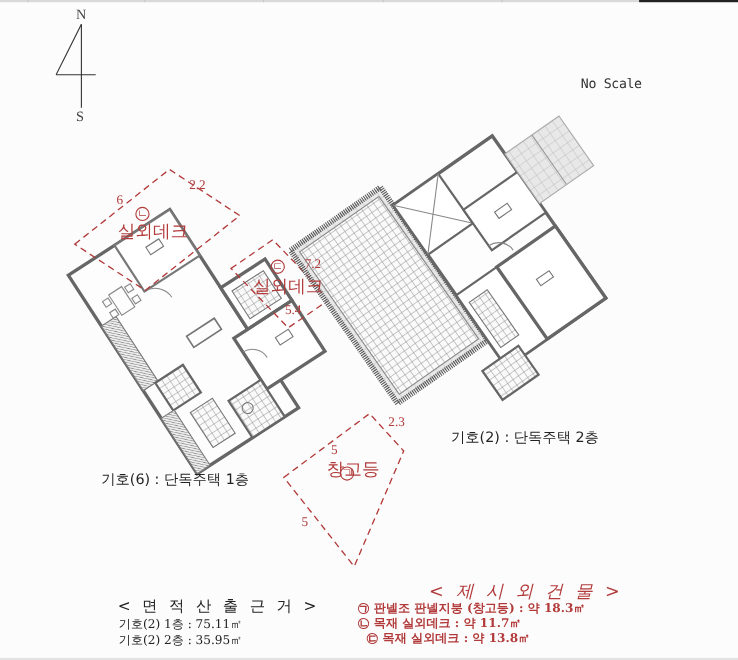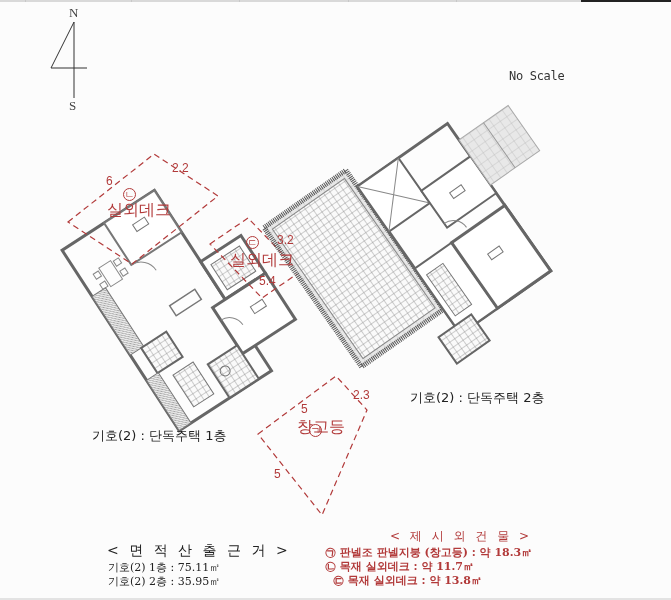--- a/index.html
+++ b/index.html
@@ -11,27 +11,27 @@
       position: absolute; left: 0; top: 0; width: 671px; height: 2px; background: #d9d9d9;
     }
     .topbar .seg { position: absolute; top: 0; height: 2px; width: 1px; background: #c8c8c8; }
     .topbar .dark { position: absolute; right: 0; top: 0; width: 90px; height: 2px; background: #222; }
     .bottombar { position: absolute; left: 0; bottom: 0; width: 671px; height: 2px; background: #e3e3e3; }
     svg.plan { position: absolute; left: 0; top: 0; }
     .lbl { position: absolute; white-space: nowrap; }
     .north-n, .north-s { font-family: "Liberation Serif", serif; font-size: 13px; color: #444; }
     .noscale { font-family: "DejaVu Sans Mono", monospace; font-size: 12px; color: #333; letter-spacing: -0.3px; }
     .red { color: #b23a3a; }
-    .dim { font-family: Liberation Sans, sans-serif; font-size: 12px; }
+    .dim { font-family: Liberation Serif, serif; font-size: 12px; }
     .deck-name { font-family: "DejaVu Sans", sans-serif; font-size: 16px; }
     .circ { font-family: "DejaVu Sans", sans-serif; font-size: 10px; display:inline-block; width:11px; height:11px; border:1px solid #b23a3a; border-radius:50%; text-align:center; line-height:11px; }
     .plan-caption { font-family: "DejaVu Sans", sans-serif; font-size: 13px; color: #222; }
     .area-title { font-family: "DejaVu Sans", sans-serif; font-size: 14px; color: #222; letter-spacing: 3px; }
     .area-line { font-family: "DejaVu Serif", serif; font-size: 11px; color: #222; line-height: 13px; text-align: right; }
-    .ext-title { font-family: "DejaVu Sans", sans-serif; font-size: 12px; color: #b23a3a; letter-spacing: 3px; }
+    .ext-title { font-family: "DejaVu Sans", sans-serif; font-size: 16px; color: #b23a3a; letter-spacing: 3px; font-style: italic; }
     .ext-line { font-family: "DejaVu Serif", serif; font-size: 11px; color: #b23a3a; line-height: 13px; font-weight: bold; }
   </style>
 </head>
 <body>
 
 <div class="topbar">
   <div class="seg" style="left:25px"></div>
   <div class="seg" style="left:131px"></div>
   <div class="seg" style="left:239px"></div>
   <div class="seg" style="left:348px"></div>
@@ -124,39 +124,39 @@
     <path d="M40 20 A16 16 0 0 1 56 36" fill="none" stroke="#888"></path>
 
     <rect x="100" y="-40" width="60" height="55" fill="url(#light)" stroke="#aaa"></rect>
     <line x1="130" y1="-40" x2="130" y2="15" stroke="#999"></line>
   </g>
 </svg>
 
 <div class="lbl north-n" style="left:69px;top:5px">N</div>
 <div class="lbl north-s" style="left:69px;top:98px">S</div>
 
-<div class="lbl noscale" style="left:509px;top:69px">No Scale</div>
+<div class="lbl noscale" style="left:528px;top:69px">No Scale</div>
 
 <div class="lbl red dim" style="left:106px;top:174px">6</div>
 <div class="lbl red dim" style="left:172px;top:161px">2.2</div>
 <div class="lbl red circ" style="left:123px;top:188px">ㄴ</div>
 <div class="lbl red deck-name" style="left:107px;top:200px">실외데크</div>
 
-<div class="lbl red dim" style="left:277px;top:233px">3.2</div>
+<div class="lbl red dim" style="left:277px;top:233px">7.2</div>
 <div class="lbl red dim" style="left:259px;top:274px">5.4</div>
 <div class="lbl red circ" style="left:246px;top:236px">ㄷ</div>
 <div class="lbl red deck-name" style="left:230px;top:250px">실외데크</div>
 
-<div class="lbl red dim" style="left:353px;top:388px">2.3</div>
+<div class="lbl red dim" style="left:353px;top:376px">2.3</div>
 <div class="lbl red dim" style="left:301px;top:402px">5</div>
 <div class="lbl red dim" style="left:274px;top:467px">5</div>
 <div class="lbl red circ" style="left:309px;top:424px">ㄱ</div>
 <div class="lbl red deck-name" style="left:297px;top:417px">창고등</div>
 
-<div class="lbl plan-caption" style="left:92px;top:427px">기호(2) : 단독주택 1층</div>
+<div class="lbl plan-caption" style="left:92px;top:427px">기호(6) : 단독주택 1층</div>
 <div class="lbl plan-caption" style="left:410px;top:389px">기호(2) : 단독주택 2층</div>
 
 <div class="lbl area-title" style="left:107px;top:542px">&lt; 면 적 산 출 근 거 &gt;</div>
 <div class="lbl area-line" style="left:108px;top:561px">기호(2) 1층 : 75.11㎡</div>
 <div class="lbl area-line" style="left:108px;top:575px">기호(2) 2층 : 35.95㎡</div>
 
 <div class="lbl ext-title" style="left:390px;top:528px">&lt; 제 시 외 건 물 &gt;</div>
 <div class="lbl ext-line" style="left:325px;top:546px">㉠ 판넬조 판넬지붕 (창고등) : 약 18.3㎡</div>
 <div class="lbl ext-line" style="left:325px;top:560px">㉡ 목재 실외데크 : 약 11.7㎡</div>
 <div class="lbl ext-line" style="left:333px;top:574px">㉢ 목재 실외데크 : 약 13.8㎡</div>

